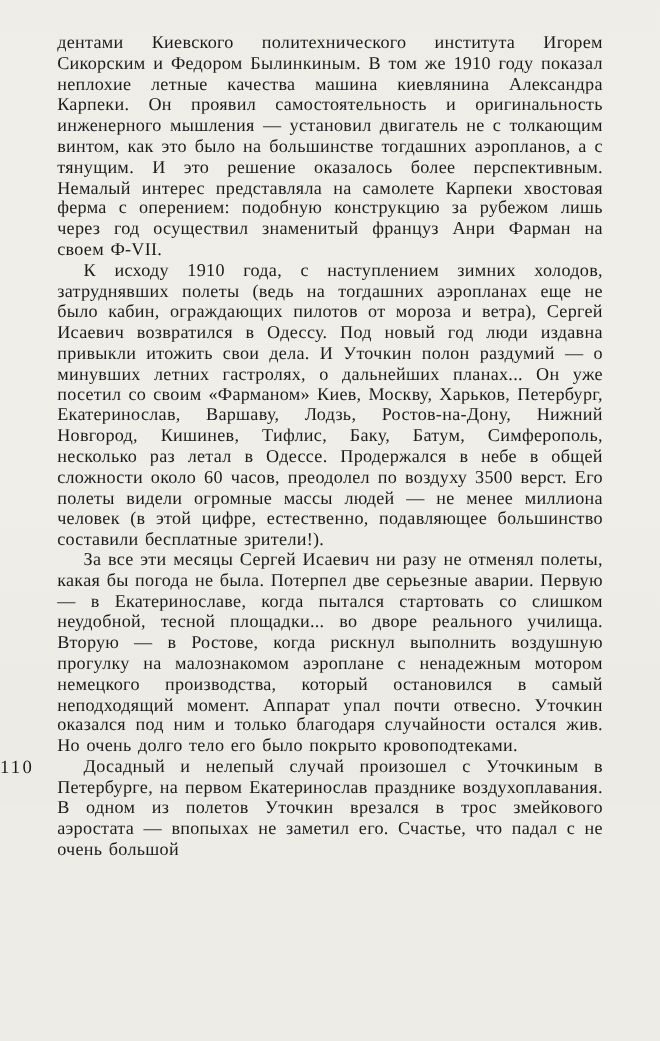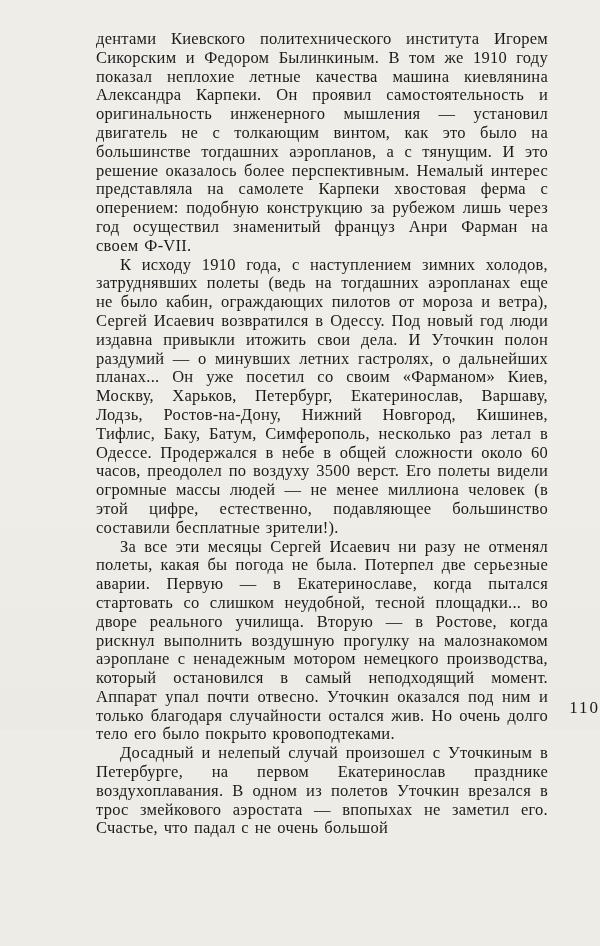--- a/index.html
+++ b/index.html
@@ -10,21 +10,21 @@
     width: 600px;
     height: 946px;
     background: #edece7;
     overflow: hidden;
   }
   .book-page {
     box-sizing: border-box;
     position: relative;
     width: 600px;
     height: 730px;
-    padding: 30px 52px 0 96px;
+    padding: 30px 52px 0 52px;
     background: linear-gradient(180deg, #eeede8 0%, #efeee9 55%, #ebeae4 100%);
     font-family: "Liberation Serif", "DejaVu Serif", serif;
     color: #1b1b1b;
   }
   .text-block {
     width: 100%;
   }
   .para {
     margin: 0;
     font-size: 16.5px;
@@ -33,23 +33,23 @@
     word-spacing: 1.5px;
     text-align: justify;
     text-indent: 24px;
   }
   .para.no-indent {
     text-indent: 0;
   }
   .page-number {
     position: absolute;
     left: 0;
-    bottom: 12px;
+    bottom: 22px;
     width: 100%;
-    text-align: right;
+    text-align: left;
     font-size: 17px;
     letter-spacing: 2px;
     color: #1b1b1b;
   }
 </style>
 </head>
 <body>
 
 <div class="book-page">
   <div class="text-block">

